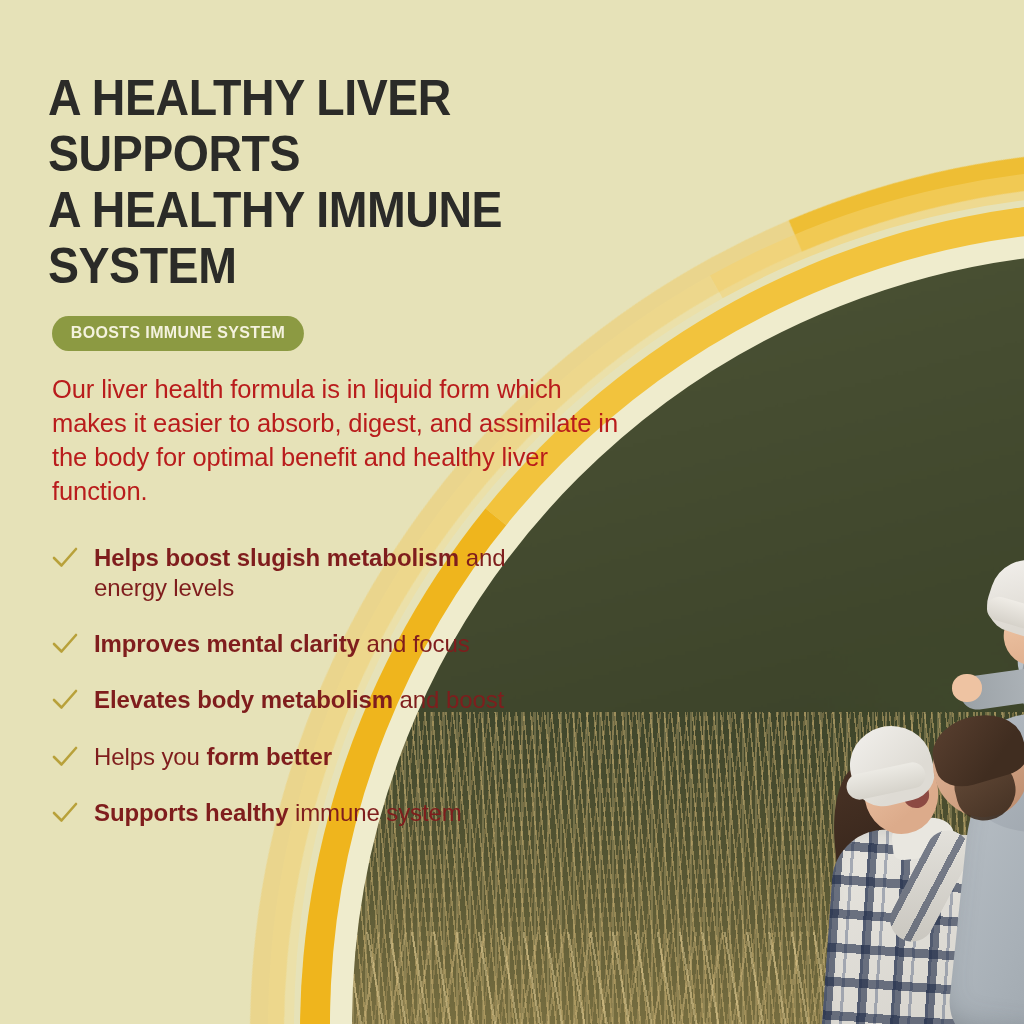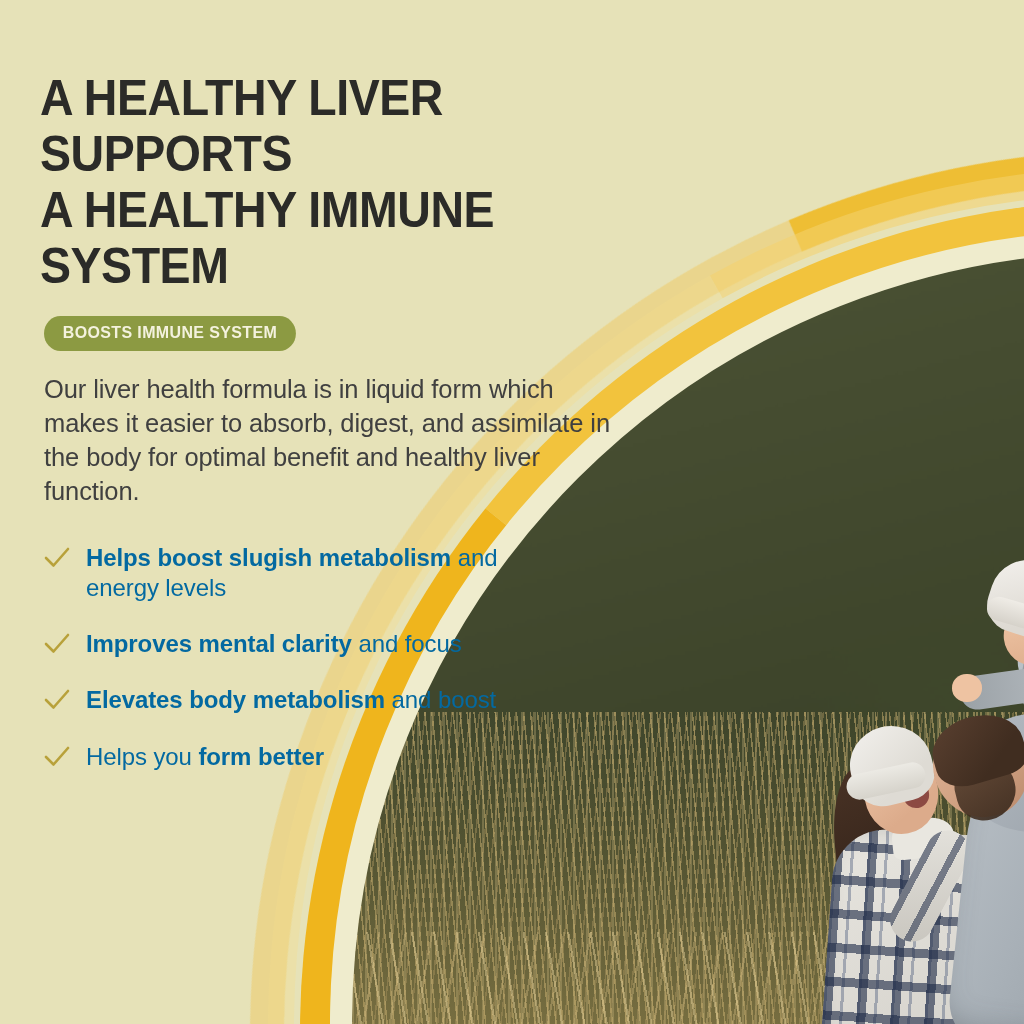--- a/index.html
+++ b/index.html
@@ -321,21 +321,21 @@
     border-radius: 50%;
     border: 26px solid transparent;
     border-top-color: rgba(244,210,110,.55);
     border-left-color: rgba(246,222,140,.35);
     transform: rotate(16deg);
   }
 
   
   .content {
     position: absolute;
-    left: 0; top: 0;
+    left: 8px; top: 0;
     width: 660px;
     padding: 70px 0 0 40px;
     box-sizing: border-box;
   }
 
   .headline {
     margin: 0;
     color: #2b2b28;
     font-family: "Liberation Sans", sans-serif;
     font-size: 50px;
@@ -357,38 +357,38 @@
     font-size: 17px;
     font-weight: 700;
     letter-spacing: 0.4px;
     transform: scaleX(0.94);
     transform-origin: left center;
   }
 
   .lede {
     margin: 22px 0 0 4px;
     width: 588px;
-    color: #404040;
+    color: #b91c1c;
     font-size: 25.5px;
     line-height: 1.33;
     font-weight: 400;
     letter-spacing: -0.1px;
   }
 
   .benefits {
     list-style: none;
     margin: 34px 0 0 0;
     padding: 0;
   }
   .benefit {
     position: relative;
     padding-left: 46px;
     margin-bottom: 26px;
     max-width: 470px;
-    color: #0369a1;
+    color: #7f1d1d;
     font-size: 24px;
     line-height: 1.26;
     letter-spacing: -0.1px;
   }
   .benefit .tick {
     position: absolute;
     left: 4px;
     top: 2px;
     width: 26px;
     height: 26px;
@@ -487,16 +487,24 @@
 
       <li class="benefit">
         <span class="tick">
           <svg width="26" height="26" viewBox="0 0 26 26" aria-hidden="true">
             <path d="M2 13 L9.5 20.5 L24 4" fill="none" stroke="#b8a13a" stroke-width="2.6" stroke-linecap="round" stroke-linejoin="round"></path>
           </svg>
         </span>
         <span>Helps you </span><b>form better</b><span></span>
       </li>
 
+      <li class="benefit">
+        <span class="tick">
+          <svg width="26" height="26" viewBox="0 0 26 26" aria-hidden="true">
+            <path d="M2 13 L9.5 20.5 L24 4" fill="none" stroke="#b8a13a" stroke-width="2.6" stroke-linecap="round" stroke-linejoin="round"></path>
+          </svg>
+        </span>
+        <b>Supports healthy</b><span> immune system</span>
+      </li>
 
     </ul>
   </div>
 </div>
 
 </body></html>

